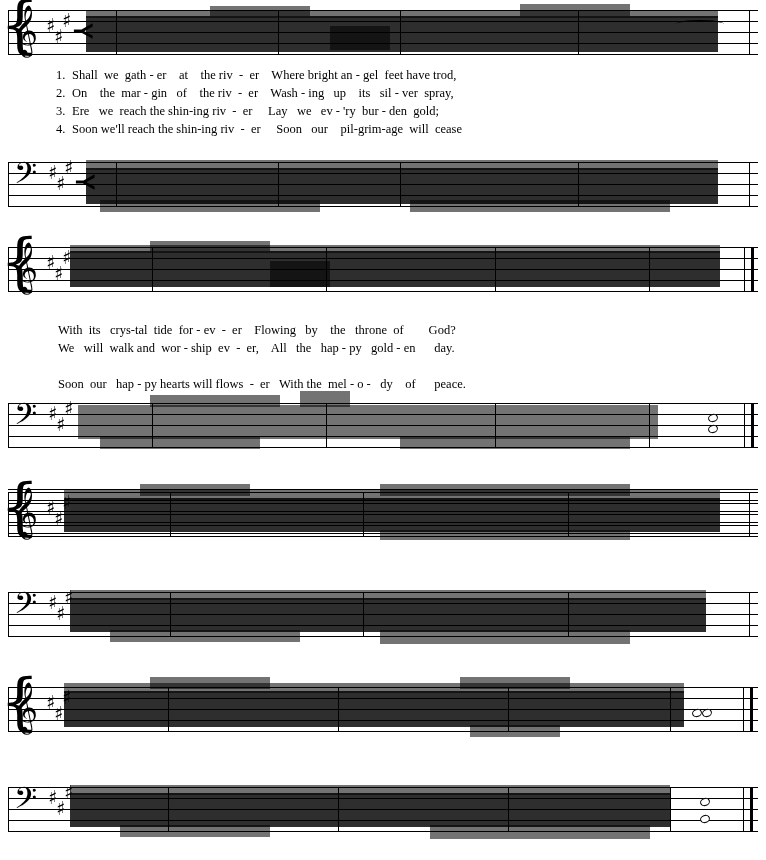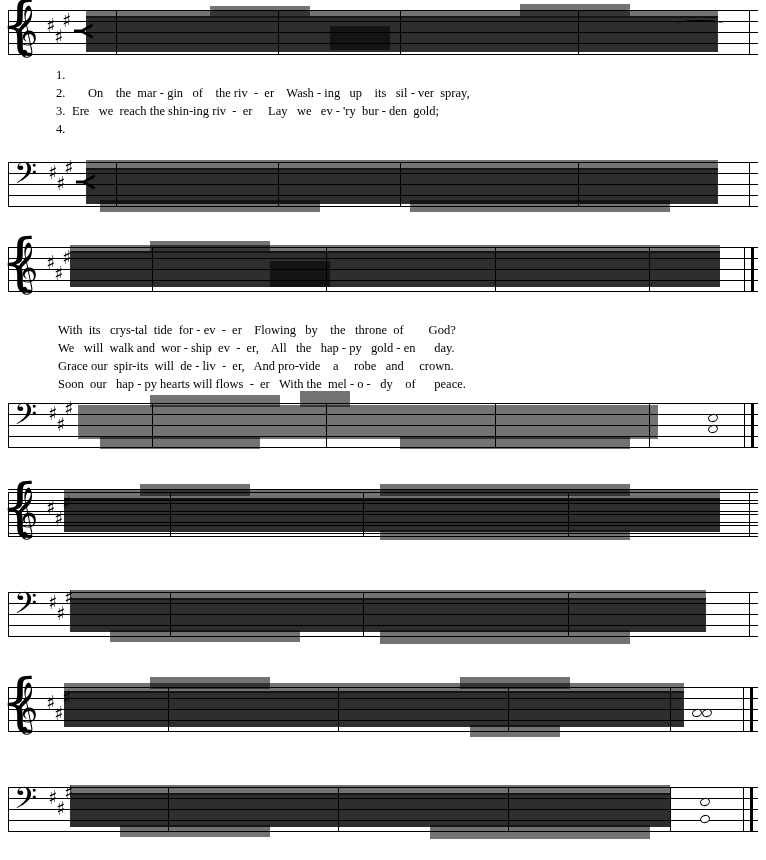--- a/index.html
+++ b/index.html
@@ -52,25 +52,27 @@
     </div>
 
     <div class="smear" style="left:86px;top:16px;width:632px;height:36px;"></div>
     <div class="smear light" style="left:86px;top:10px;width:632px;height:8px;"></div>
     <div class="smear light" style="left:210px;top:6px;width:100px;height:10px;"></div>
     <div class="smear light" style="left:520px;top:4px;width:110px;height:12px;"></div>
     <div class="smear light" style="left:330px;top:26px;width:60px;height:24px;"></div>
     <div class="tie" style="left:676px;top:20px;width:48px;"></div>
 
     <div class="versenum" style="left:56px;top:68px;">1.</div>
+    <div class="lyricline" style="left:72px;top:68px;">Shall  we  gath - er    at    the riv  -  er    Where bright an - gel  feet have trod,</div>
     <div class="versenum" style="left:56px;top:86px;">2.</div>
-    <div class="lyricline" style="left:88px;top:86px;">On    the  mar - gin   of    the riv  -  er    Wash - ing   up    its   sil - ver  spray,</div>
+    <div class="lyricline" style="left:72px;top:86px;">On    the  mar - gin   of    the riv  -  er    Wash - ing   up    its   sil - ver  spray,</div>
     <div class="versenum" style="left:56px;top:104px;">3.</div>
     <div class="lyricline" style="left:72px;top:104px;">Ere   we  reach the shin-ing riv  -  er     Lay   we   ev - 'ry  bur - den  gold;</div>
     <div class="versenum" style="left:56px;top:122px;">4.</div>
+    <div class="lyricline" style="left:72px;top:122px;">Soon we'll reach the shin-ing riv  -  er     Soon   our    pil-grim-age  will  cease</div>
 
     <div class="staff" style="top:162px;height:44px;">
       <div class="staffline" style="top:0;"></div>
       <div class="staffline" style="top:11px;"></div>
       <div class="staffline" style="top:22px;"></div>
       <div class="staffline" style="top:33px;"></div>
       <div class="staffline" style="top:44px;"></div>
       <div class="barline" style="left:0;top:0;height:45px;"></div>
       <div class="barline" style="left:108px;top:0;height:45px;"></div>
       <div class="barline" style="left:270px;top:0;height:45px;"></div>
@@ -118,21 +120,20 @@
       <div class="ks" style="left:54px;top:1px;">♯</div>
     </div>
 
     <div class="smear" style="left:70px;top:16px;width:650px;height:36px;"></div>
     <div class="smear light" style="left:70px;top:10px;width:650px;height:8px;"></div>
     <div class="smear light" style="left:150px;top:6px;width:120px;height:10px;"></div>
     <div class="smear light" style="left:270px;top:26px;width:60px;height:26px;"></div>
 
     <div class="lyricline" style="left:58px;top:88px;">With  its   crys-tal  tide  for - ev  -  er    Flowing   by    the   throne  of        God?</div>
     <div class="lyricline" style="left:58px;top:106px;">We   will  walk and  wor - ship  ev  -  er,    All   the   hap - py   gold - en      day.</div>
-    <div class="lyricline" style="left:58px;top:124px;">Grace our  spir-its  will  de - liv  -  er,   And pro-vide    a     robe   and     crown.</div>
     <div class="lyricline" style="left:58px;top:142px;">Soon  our   hap - py hearts will flows  -  er   With the  mel - o -   dy    of      peace.</div>
 
     <div class="staff" style="top:168px;height:44px;">
       <div class="staffline" style="top:0;"></div>
       <div class="staffline" style="top:11px;"></div>
       <div class="staffline" style="top:22px;"></div>
       <div class="staffline" style="top:33px;"></div>
       <div class="staffline" style="top:44px;"></div>
       <div class="barline" style="left:0;top:0;height:45px;"></div>
       <div class="barline" style="left:144px;top:0;height:45px;"></div>

